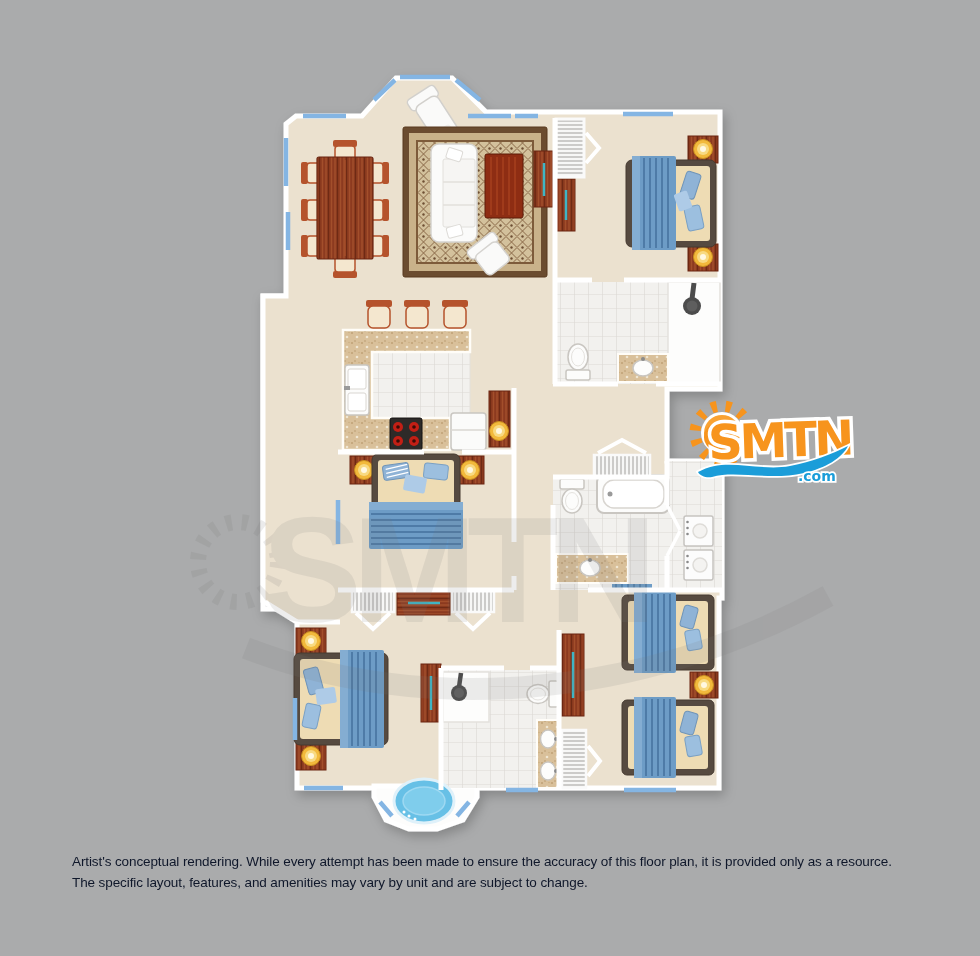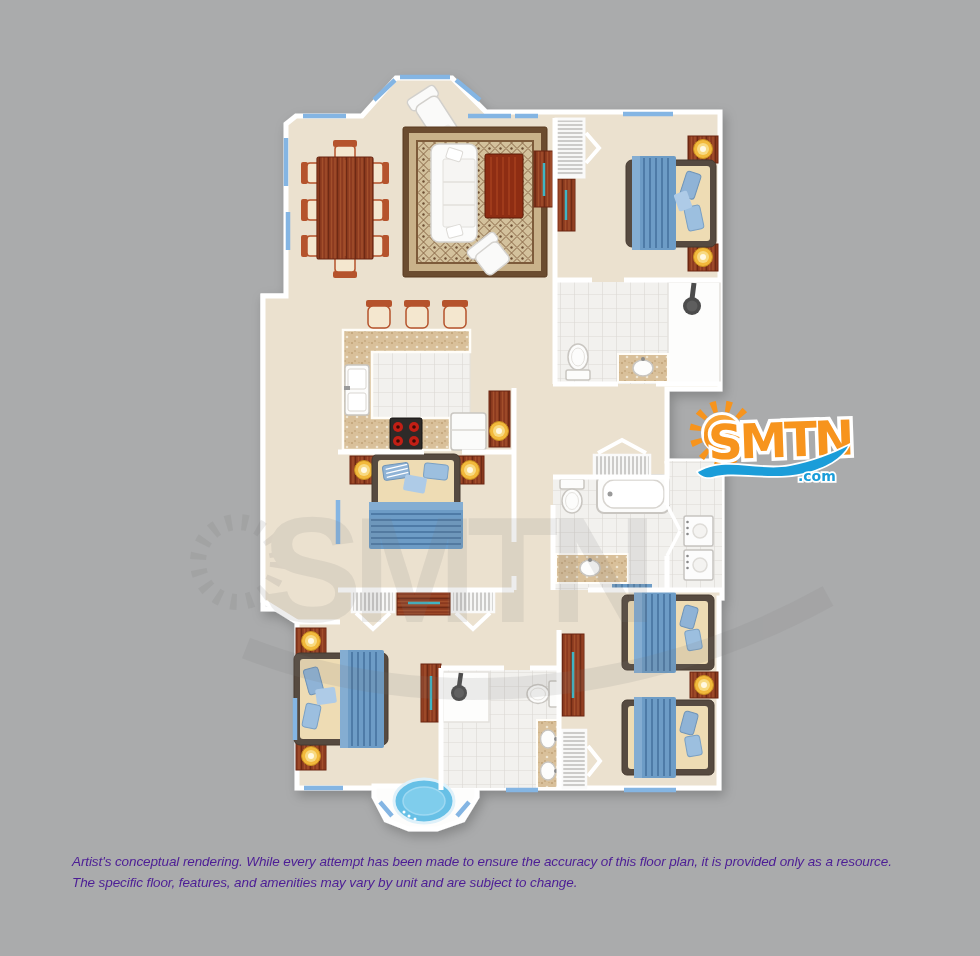--- a/index.html
+++ b/index.html
@@ -3,21 +3,21 @@
 <meta charset="utf-8">
 <style>
   html,body{margin:0;padding:0;}
   .stage{
     position:relative;width:980px;height:956px;background:#aaabac;
     font-family:"Liberation Sans","DejaVu Sans",sans-serif;overflow:hidden;
   }
   .stage svg{position:absolute;left:0;top:0;}
   .disclaimer{
     position:absolute;left:72px;top:851px;width:870px;
-    font-style:italic;font-size:13.5px;line-height:21px;color:#4c1d95;
+    font-size:13.5px;line-height:21px;color:#0f172a;
     letter-spacing:-0.1px;
   }
   .logo-text{font-family:"DejaVu Sans","Liberation Sans",sans-serif;font-weight:bold;}
   .wm{opacity:0.13;pointer-events:none;}
 </style>
 </head>
 <body>
 
 <div class="stage">
 <svg width="980" height="956" viewBox="0 0 980 956">
@@ -446,15 +446,15 @@
     <circle cx="722" cy="433" r="18" fill="#f9a232"></circle>
     <circle cx="718" cy="437" r="14" fill="#f7941d"></circle>
     <text class="logo-text" x="708" y="457" font-size="48" letter-spacing="-3" fill="#f7941d" stroke="#ffffff" stroke-width="7" paint-order="stroke" transform="rotate(-2 780 440)">SMTN</text>
     <path d="M698,472 C726,456 758,472 790,466 C812,462 832,454 848,446 C842,458 826,468 804,473 C770,481 736,470 712,477 C706,478 700,476 698,472 Z" fill="#1b9dd9" stroke="#ffffff" stroke-width="3.5" paint-order="stroke"></path>
     <text class="logo-text" x="798" y="481" font-size="14" fill="#1b9dd9" stroke="#ffffff" stroke-width="3.5" paint-order="stroke">.com</text>
   </g>
 </svg>
 
 <div class="disclaimer">
   <div>Artist's conceptual rendering. While every attempt has been made to ensure the accuracy of this floor plan, it is provided only as a resource.</div>
-  <div>The specific floor, features, and amenities may vary by unit and are subject to change.</div>
+  <div>The specific layout, features, and amenities may vary by unit and are subject to change.</div>
 </div>
 </div>
 
 </body></html>

